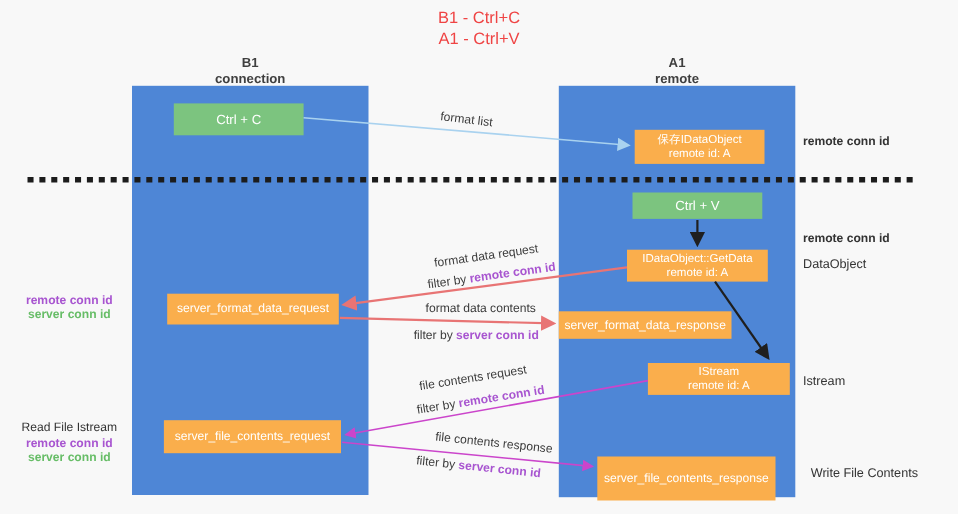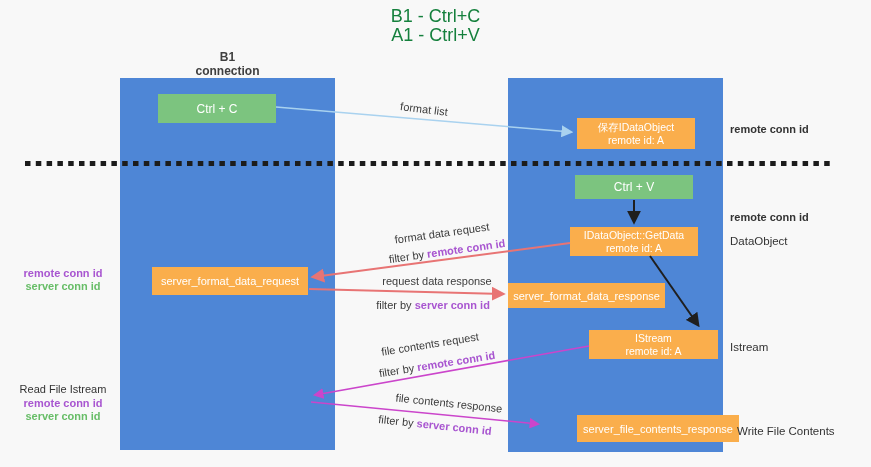--- a/index.html
+++ b/index.html
@@ -2,21 +2,21 @@
 <html><head>
 <meta charset="utf-8">
 <style>
   html,body{margin:0;padding:0;background:#f8f8f8;}
   .canvas{
     position:relative;width:871px;height:467px;overflow:hidden;
     background:#f8f8f8;font-family:"Liberation Sans",sans-serif;
   }
   .title{
     position:absolute;left:0;top:7px;width:871px;text-align:center;
-    font-size:18px;line-height:19px;color:#15803d;
+    font-size:15px;line-height:19px;color:#ef4444;
   }
   .lane{position:absolute;background:#4e86d6;}
   .lane-head{
     position:absolute;text-align:center;font-size:12px;line-height:14px;color:#3f3f3f;font-weight:bold;
   }
   .node{
     position:absolute;display:flex;flex-direction:column;align-items:center;
     justify-content:center;color:#fff;text-align:center;white-space:nowrap;
   }
   .orange{background:#faae4c;}
@@ -42,20 +42,22 @@
   <div class="title">
     <div>B1 - Ctrl+C</div>
     <div>A1 - Ctrl+V</div>
   </div>
 
   <div class="lane-head" style="left:120px;top:50px;width:215px;">
     <div>B1</div>
     <div>connection</div>
   </div>
   <div class="lane-head" style="left:508px;top:50px;width:215px;">
+    <div>A1</div>
+    <div>remote</div>
   </div>
 
   <div class="lane" style="left:120px;top:78px;width:215px;height:372px;"></div>
   <div class="lane" style="left:508px;top:78px;width:215px;height:374px;"></div>
 
   <div class="node green" style="left:158px;top:94px;width:118px;height:29px;">
     <span class="one">Ctrl + C</span>
   </div>
 
   <div class="node orange two" style="left:577px;top:118px;width:118px;height:31px;">
@@ -78,31 +80,34 @@
 
   <div class="node orange" style="left:152px;top:267px;width:156px;height:28px;">
     <span class="one">server_format_data_request</span>
   </div>
 
   <div class="node orange two" style="left:589px;top:330px;width:129px;height:29px;">
     <span>IStream</span>
     <span>remote id: A</span>
   </div>
 
+  <div class="node orange" style="left:149px;top:382px;width:161px;height:30px;">
+    <span class="one">server_file_contents_request</span>
+  </div>
 
-  <div class="node orange" style="left:543px;top:415px;width:162px;height:27px;margin-left:34px;">
+  <div class="node orange" style="left:543px;top:415px;width:162px;height:40px;">
     <span class="one">server_file_contents_response</span>
   </div>
 
   <div class="lbl ctr" style="left:424px;top:109px;transform:translate(-50%,-50%) rotate(7deg);">format list</div>
 
   <div class="lbl ctr" style="left:442px;top:233px;transform:translate(-50%,-50%) rotate(-8deg);">format data request</div>
   <div class="lbl ctr" style="left:447px;top:251px;transform:translate(-50%,-50%) rotate(-8deg);"><span>filter by </span><span class="purple">remote conn id</span></div>
 
-  <div class="lbl ctr" style="left:437px;top:281px;transform:translate(-50%,-50%);">request data response</div>
+  <div class="lbl ctr" style="left:437px;top:281px;transform:translate(-50%,-50%);">format data contents</div>
   <div class="lbl ctr" style="left:433px;top:305px;transform:translate(-50%,-50%);"><span>filter by </span><span class="purple">server conn id</span></div>
 
   <div class="lbl ctr" style="left:430px;top:344px;transform:translate(-50%,-50%) rotate(-9deg);">file contents request</div>
   <div class="lbl ctr" style="left:437px;top:364px;transform:translate(-50%,-50%) rotate(-9deg);"><span>filter by </span><span class="purple">remote conn id</span></div>
 
   <div class="lbl ctr" style="left:449px;top:403px;transform:translate(-50%,-50%) rotate(6deg);">file contents response</div>
   <div class="lbl ctr" style="left:435px;top:425px;transform:translate(-50%,-50%) rotate(6deg);"><span>filter by </span><span class="purple">server conn id</span></div>
 
   <div class="side purple" style="left:730px;top:123px;font-size:11px;">remote conn id</div>
   <div class="side purple" style="left:730px;top:211px;font-size:11px;">remote conn id</div>

